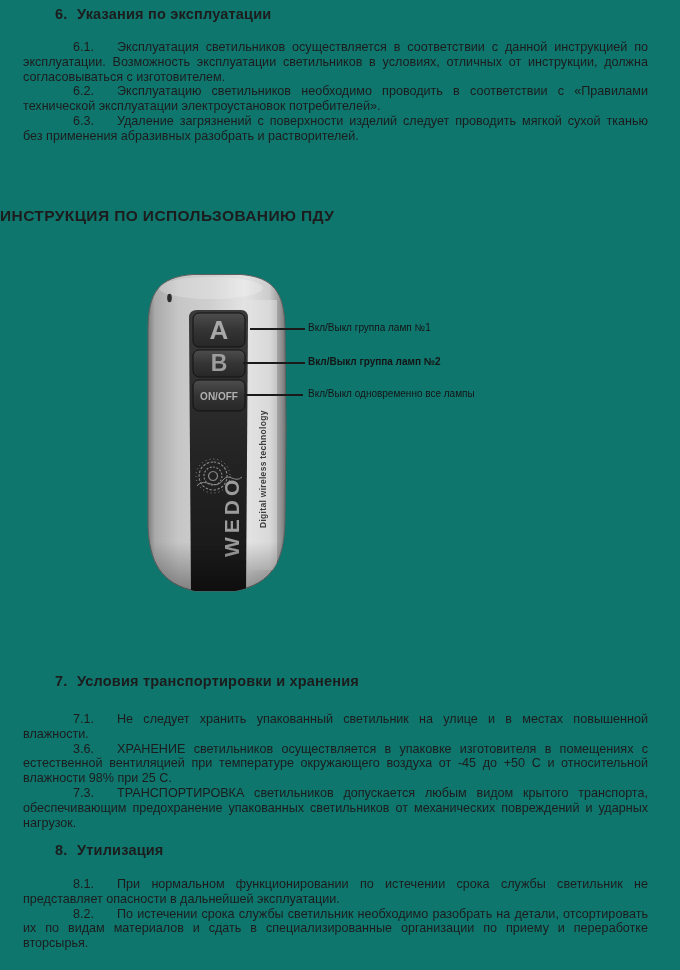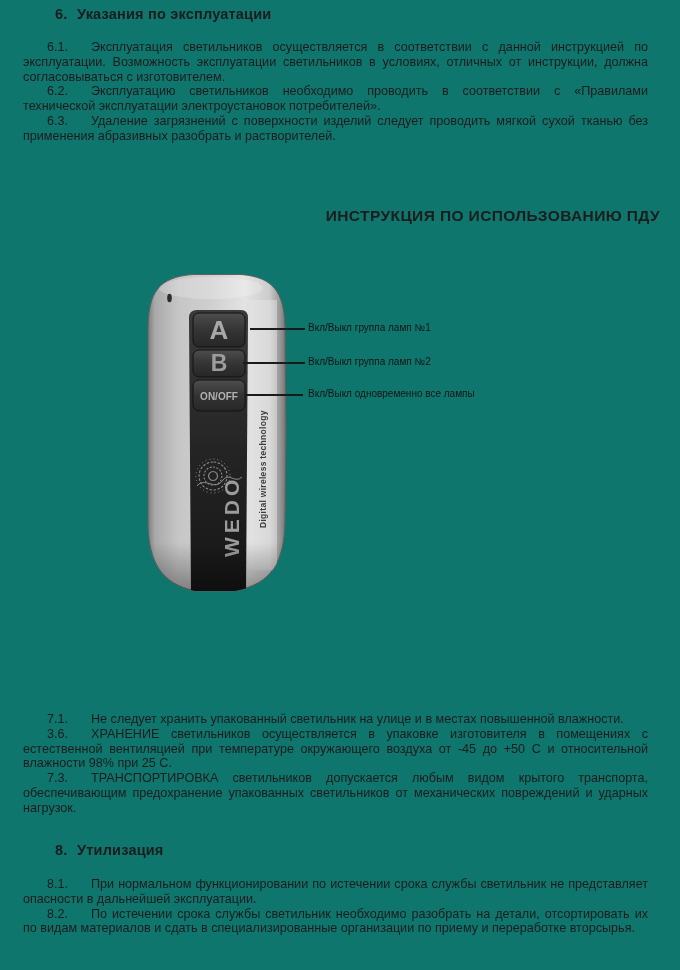--- a/index.html
+++ b/index.html
@@ -10,23 +10,23 @@
   .sec-heading {
     position:absolute; left:55px; font-weight:bold; font-size:14.5px;
     letter-spacing:0.2px; white-space:nowrap;
   }
   .sec-heading .hnum { display:inline-block; width:22px; }
   .paras {
     position:absolute; left:23px; width:625px; text-align:justify;
     font-size:12.6px; line-height:14.8px;
   }
   .paras p { margin:0; }
-  .pnum { display:inline-block; margin-left:24px; width:44px; }
+  .pnum { display:inline-block; margin-left:50px; width:44px; }
   .fig-title {
-    position:absolute; top:207px; left:0; width:660px; text-align:right;
+    position:absolute; top:207px; left:0; width:660px; text-align:left;
     font-weight:bold; font-size:15.5px; letter-spacing:0.4px;
   }
   .callout-line { position:absolute; height:2px; background:#1a1a1a; }
   .callout-label {
     position:absolute; left:308px; font-size:10px; line-height:14px;
     white-space:nowrap; color:#141414;
   }
   .remote-wrap { position:absolute; left:145px; top:270px; width:146px; height:326px; }
 </style>
 </head>
@@ -117,23 +117,26 @@
         <rect x="0" y="272" width="146" height="54" fill="url(#botShade)"></rect>
       </g>
     </svg>
   </div>
 
   <div class="callout-line" style="left:250px; top:328px; width:55px;"></div>
   <div class="callout-line" style="left:243px; top:362px; width:62px;"></div>
   <div class="callout-line" style="left:245px; top:394px; width:58px;"></div>
 
   <div class="callout-label" style="top:321px;">Вкл/Выкл группа ламп №1</div>
-  <div class="callout-label" style="top:355px;">Вкл/Выкл группа ламп №2</div>
+  <div class="callout-label" style="top:355px;font-weight:bold;">Вкл/Выкл группа ламп №2</div>
   <div class="callout-label" style="top:387px;">Вкл/Выкл одновременно все лампы</div>
 
+  <div class="sec-heading" style="top:673px;">
+    <span class="hnum">7.</span><span>Условия транспортировки и хранения</span>
+  </div>
   <div class="paras" style="top:712px;">
     <p><span class="pnum">7.1.</span><span>Не следует хранить упакованный светильник на улице и в местах повышенной влажности.</span></p>
     <p><span class="pnum">3.6.</span><span>ХРАНЕНИЕ светильников осуществляется в упаковке изготовителя в помещениях с естественной вентиляцией при температуре окружающего воздуха от -45 до +50 С и относительной влажности 98% при 25 С.</span></p>
     <p><span class="pnum">7.3.</span><span>ТРАНСПОРТИРОВКА светильников допускается любым видом крытого транспорта, обеспечивающим предохранение упакованных светильников от механических повреждений и ударных нагрузок.</span></p>
   </div>
 
   <div class="sec-heading" style="top:842px;">
     <span class="hnum">8.</span><span>Утилизация</span>
   </div>
   <div class="paras" style="top:877px;">

